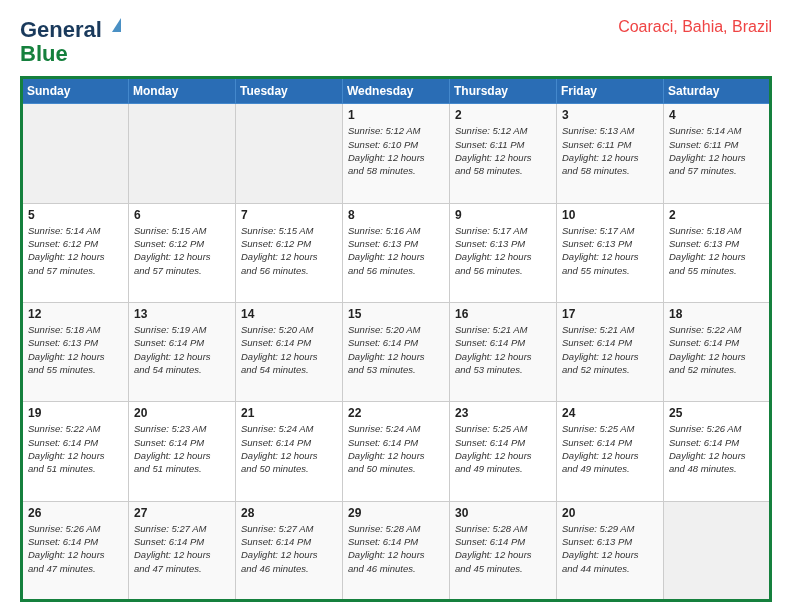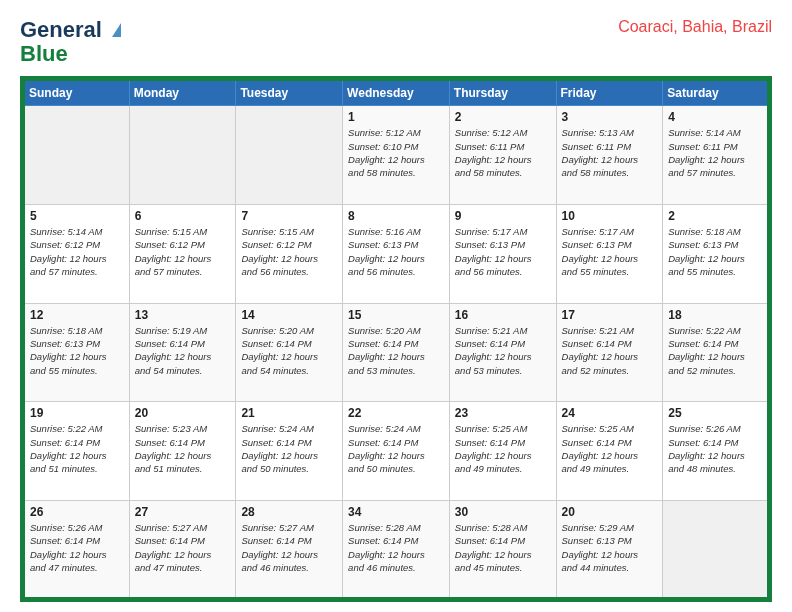--- a/index.html
+++ b/index.html
@@ -51,21 +51,21 @@
       font-weight: bold;
       color: #222;
     }
     .title-block h2 {
       font-size: 16px;
       font-weight: normal;
       color: #ef4444;
     }
     .calendar {
       flex: 1;
-      border: 5px solid #15803d;
+      border: 3px solid #15803d;
       border-collapse: collapse;
       width: 100%;
       table-layout: fixed;
     }
     .calendar th {
       background: #2a6db5;
       color: #fff;
       font-size: 12px;
       padding: 5px 4px;
       text-align: left;
@@ -103,21 +103,21 @@
     .empty-cell {
       background: #f0f0f0 !important;
     }
   </style>
 </head>
 <body>
 
 <div class="page">
   <div class="header">
     <div class="logo">
-      <div style="display:flex;align-items:center;gap:8px;">
+      <div style="display:flex;align-items:flex-start;gap:8px;">
         <span class="logo-text">General</span>
         <span class="logo-triangle"></span>
       </div>
       <span class="logo-text" style="color:#15803d;">Blue</span>
     </div>
     <div class="title-block">
       <h2>Coaraci, Bahia, Brazil</h2>
     </div>
   </div>
 
@@ -252,21 +252,21 @@
           </td>
           <td>
             <span class="day-num">27</span>
             <div class="day-info">Sunrise: 5:27 AM<br>Sunset: 6:14 PM<br>Daylight: 12 hours<br>and 47 minutes.</div>
           </td>
           <td>
             <span class="day-num">28</span>
             <div class="day-info">Sunrise: 5:27 AM<br>Sunset: 6:14 PM<br>Daylight: 12 hours<br>and 46 minutes.</div>
           </td>
           <td>
-            <span class="day-num">34</span>
+            <span class="day-num">29</span>
             <div class="day-info">Sunrise: 5:28 AM<br>Sunset: 6:14 PM<br>Daylight: 12 hours<br>and 46 minutes.</div>
           </td>
           <td>
             <span class="day-num">30</span>
             <div class="day-info">Sunrise: 5:28 AM<br>Sunset: 6:14 PM<br>Daylight: 12 hours<br>and 45 minutes.</div>
           </td>
           <td>
             <span class="day-num">20</span>
             <div class="day-info">Sunrise: 5:29 AM<br>Sunset: 6:13 PM<br>Daylight: 12 hours<br>and 44 minutes.</div>
           </td>

